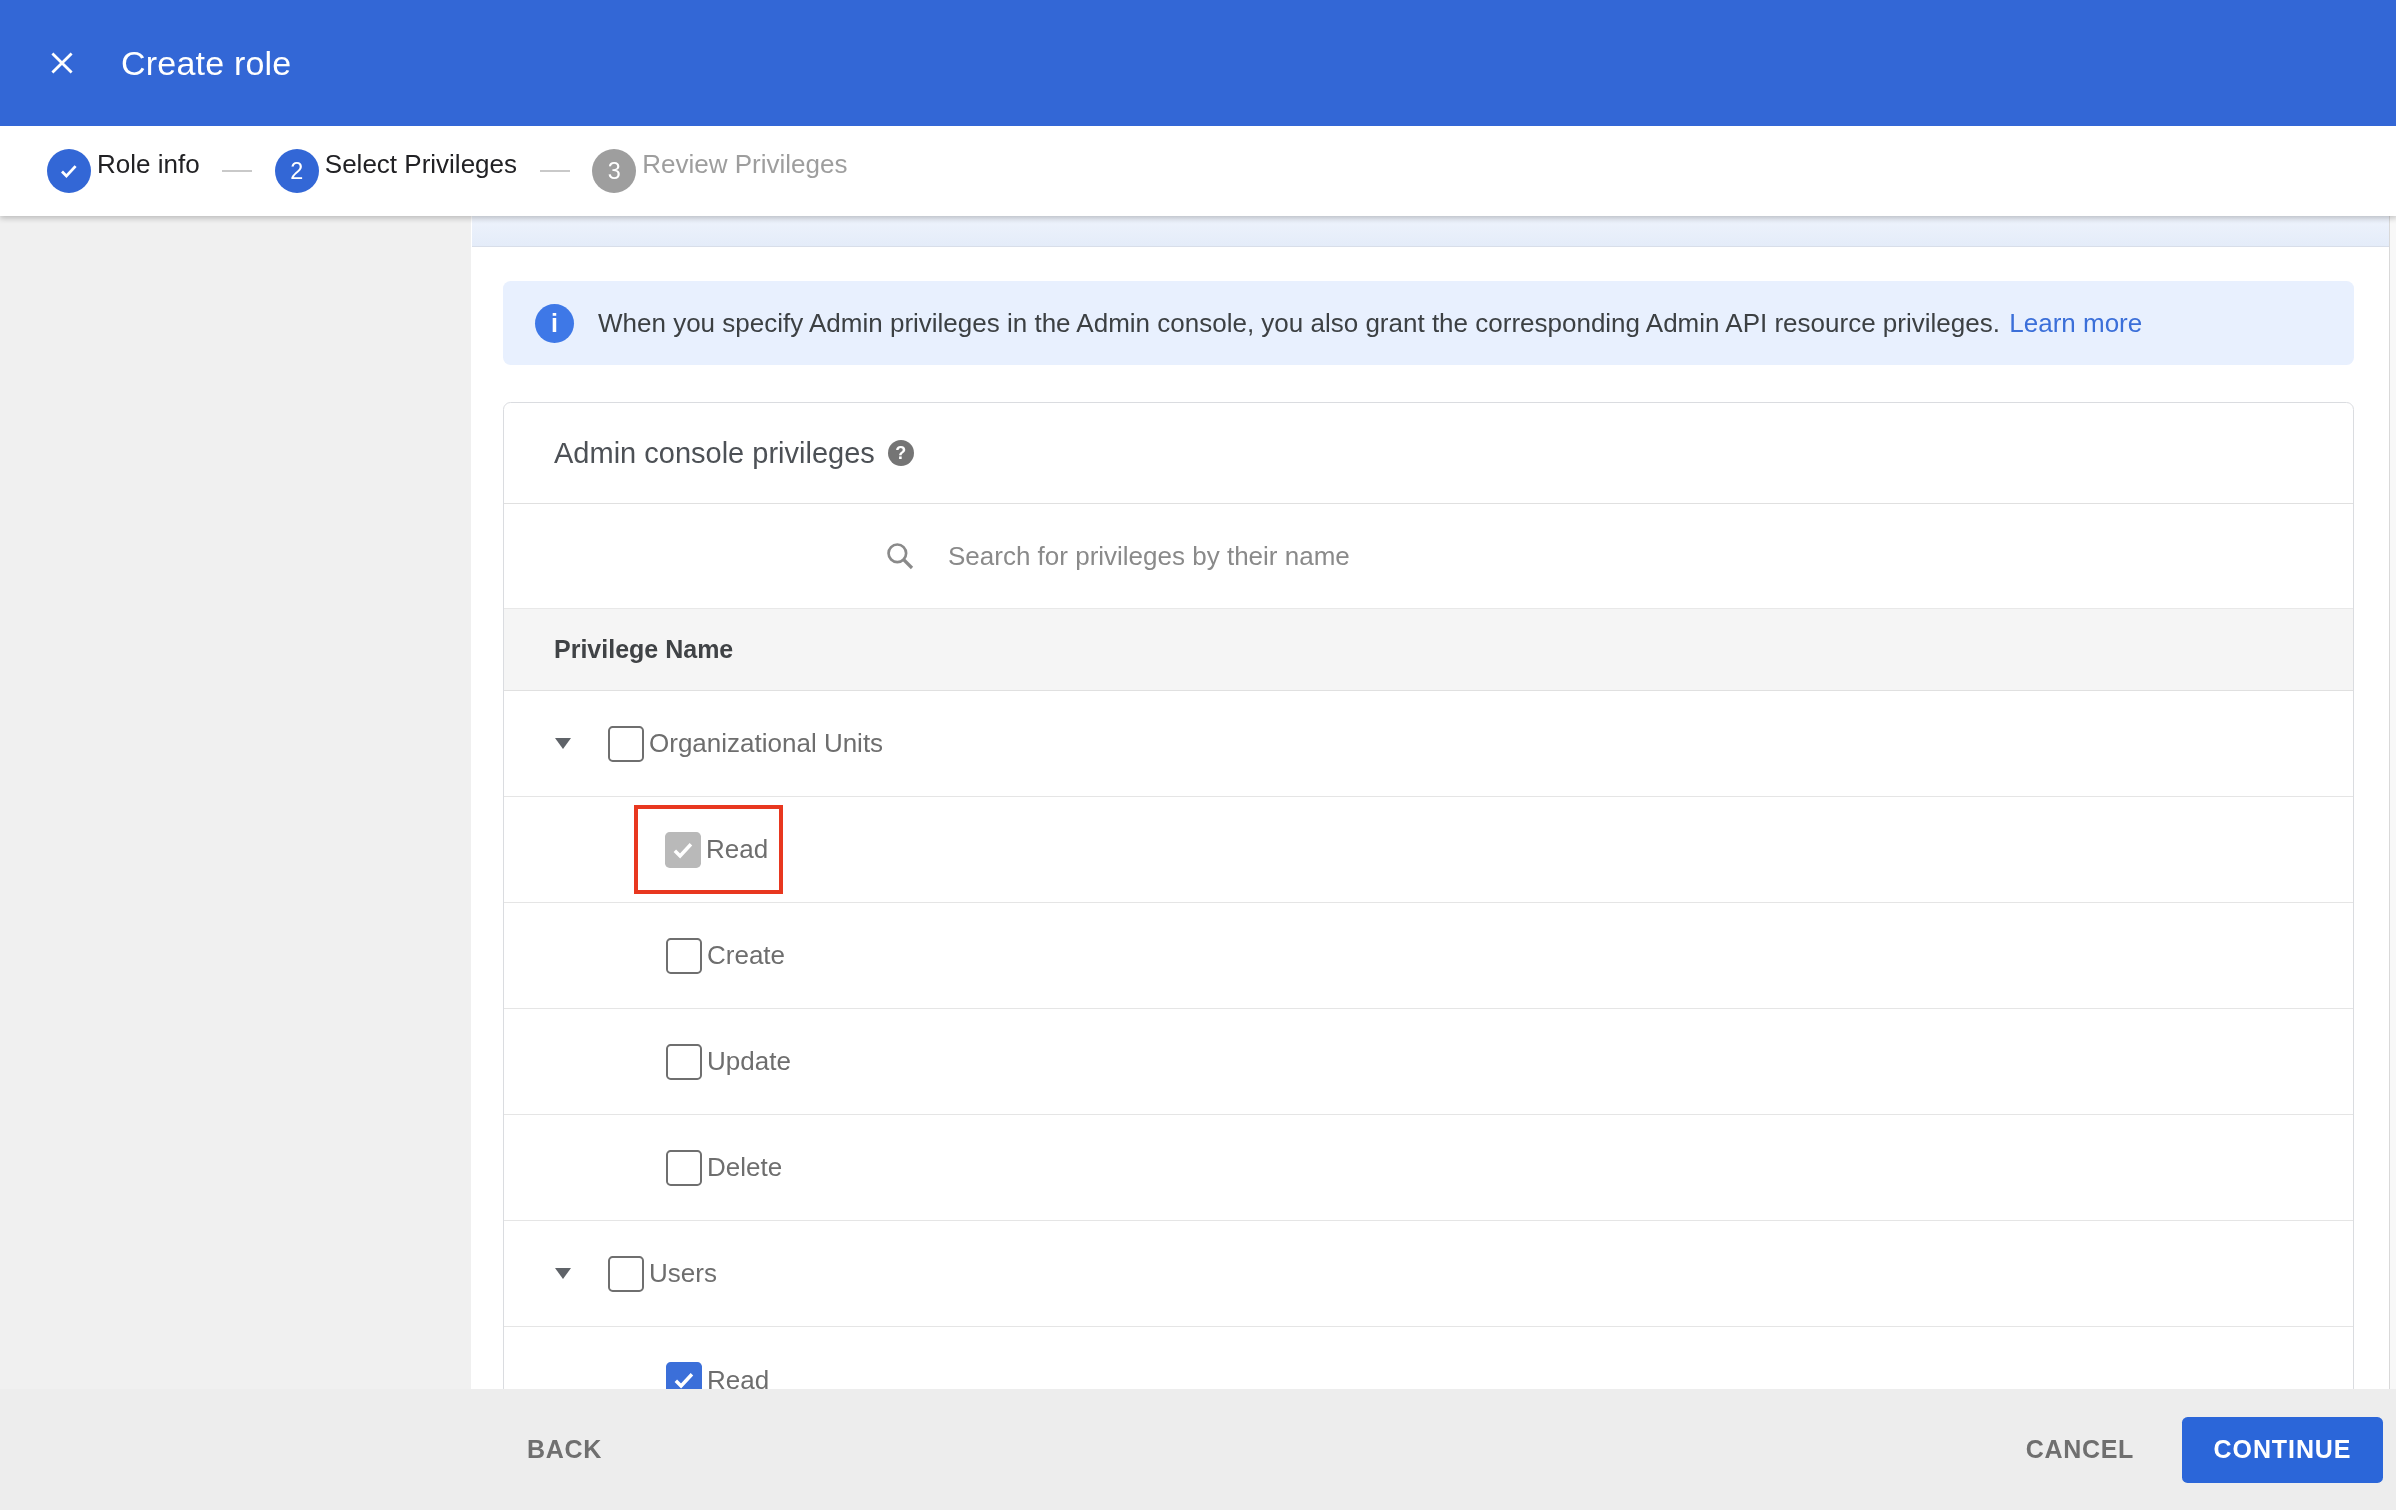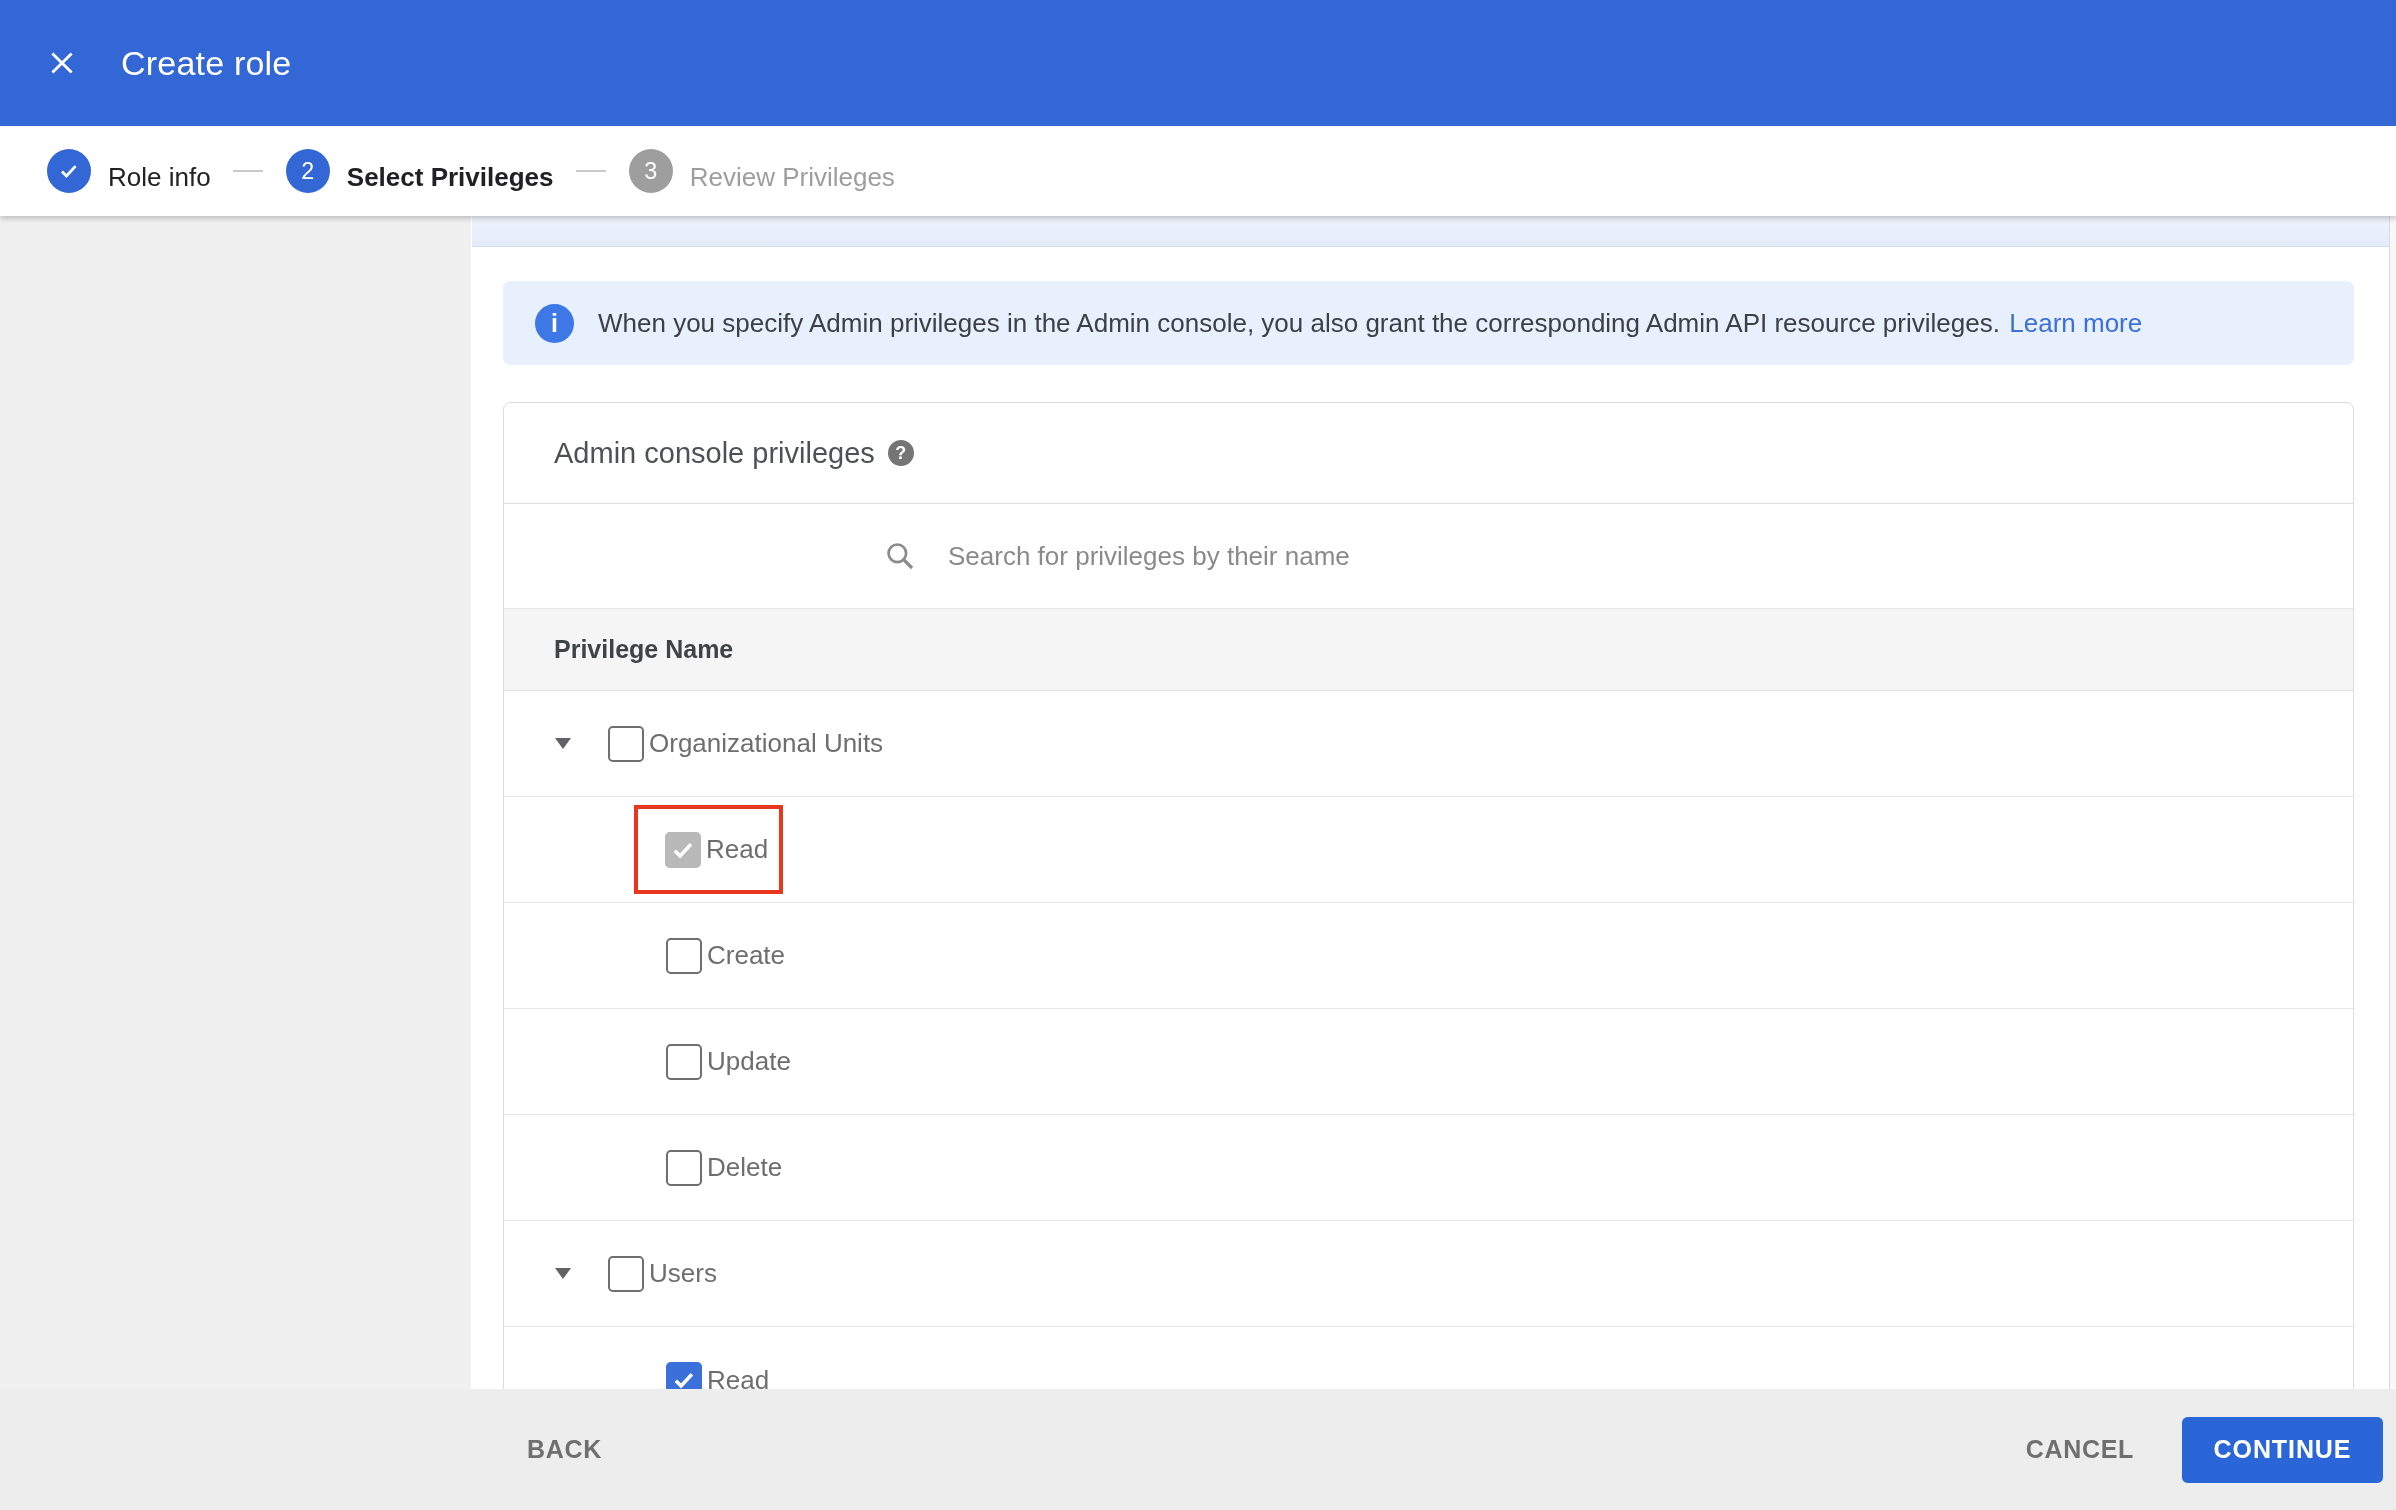--- a/index.html
+++ b/index.html
@@ -17,27 +17,27 @@
   
   .appbar{position:absolute; left:0; top:0; width:2397px; height:126px;
     background:var(--appbar-blue); display:flex; align-items:center; padding-left:43px; z-index:30;}
   .close-btn{width:37px; height:37px; display:flex; align-items:center; justify-content:center; cursor:pointer;}
   .appbar-title{color:#fff; font-size:34px; font-weight:400; margin-left:41px; letter-spacing:0.2px;}
 
   
   .stepper{position:absolute; left:0; top:126px; width:2397px; height:90px; background:#fff;
     display:flex; align-items:center; padding-left:47px; gap:17px;
     box-shadow:0 2.8px 5.6px rgba(0,0,0,.22); z-index:20;}
-  .step{display:flex; align-items:flex-end; gap:17px;}
+  .step{display:flex; align-items:flex-start; gap:6px;}
   .step-circle{width:44px; height:44px; border-radius:50%; display:flex; align-items:center; justify-content:center;
     color:#fff; font-size:23.4px; font-weight:400;}
   .step-circle.done,.step-circle.active{background:var(--step-blue);}
   .step-circle.upcoming{background:var(--step-grey);}
   .step-label{font-size:26px; color:#212124;}
-  .step-label.bold{font-weight:700;}
+  .step-label.bold{font-weight:400;}
   .step-label.grey{color:var(--step-grey); font-weight:400;}
   .step-dash{width:30px; height:2.8px; background:#c9c9c9; margin:0 5.6px;}
 
   
   .sidebar{position:absolute; left:0; top:215px; width:471px; height:1174px; background:var(--sidebar-grey); z-index:1;}
   .main{position:absolute; left:471px; top:215px; width:1925px; height:1295px; background:#fff; z-index:2;}
   .scroll-strip{position:absolute; left:0.9px; top:0.9px; width:1917px; height:31px;
     background:linear-gradient(#eef3fc,#e4ecf9); border-bottom:0.9px solid #d8dee9;}
   .gutter{position:absolute; left:1918px; top:0; width:7.5px; height:1174px; background:#f8f8f8; border-left:0.9px solid #d9d9d9;}
 

